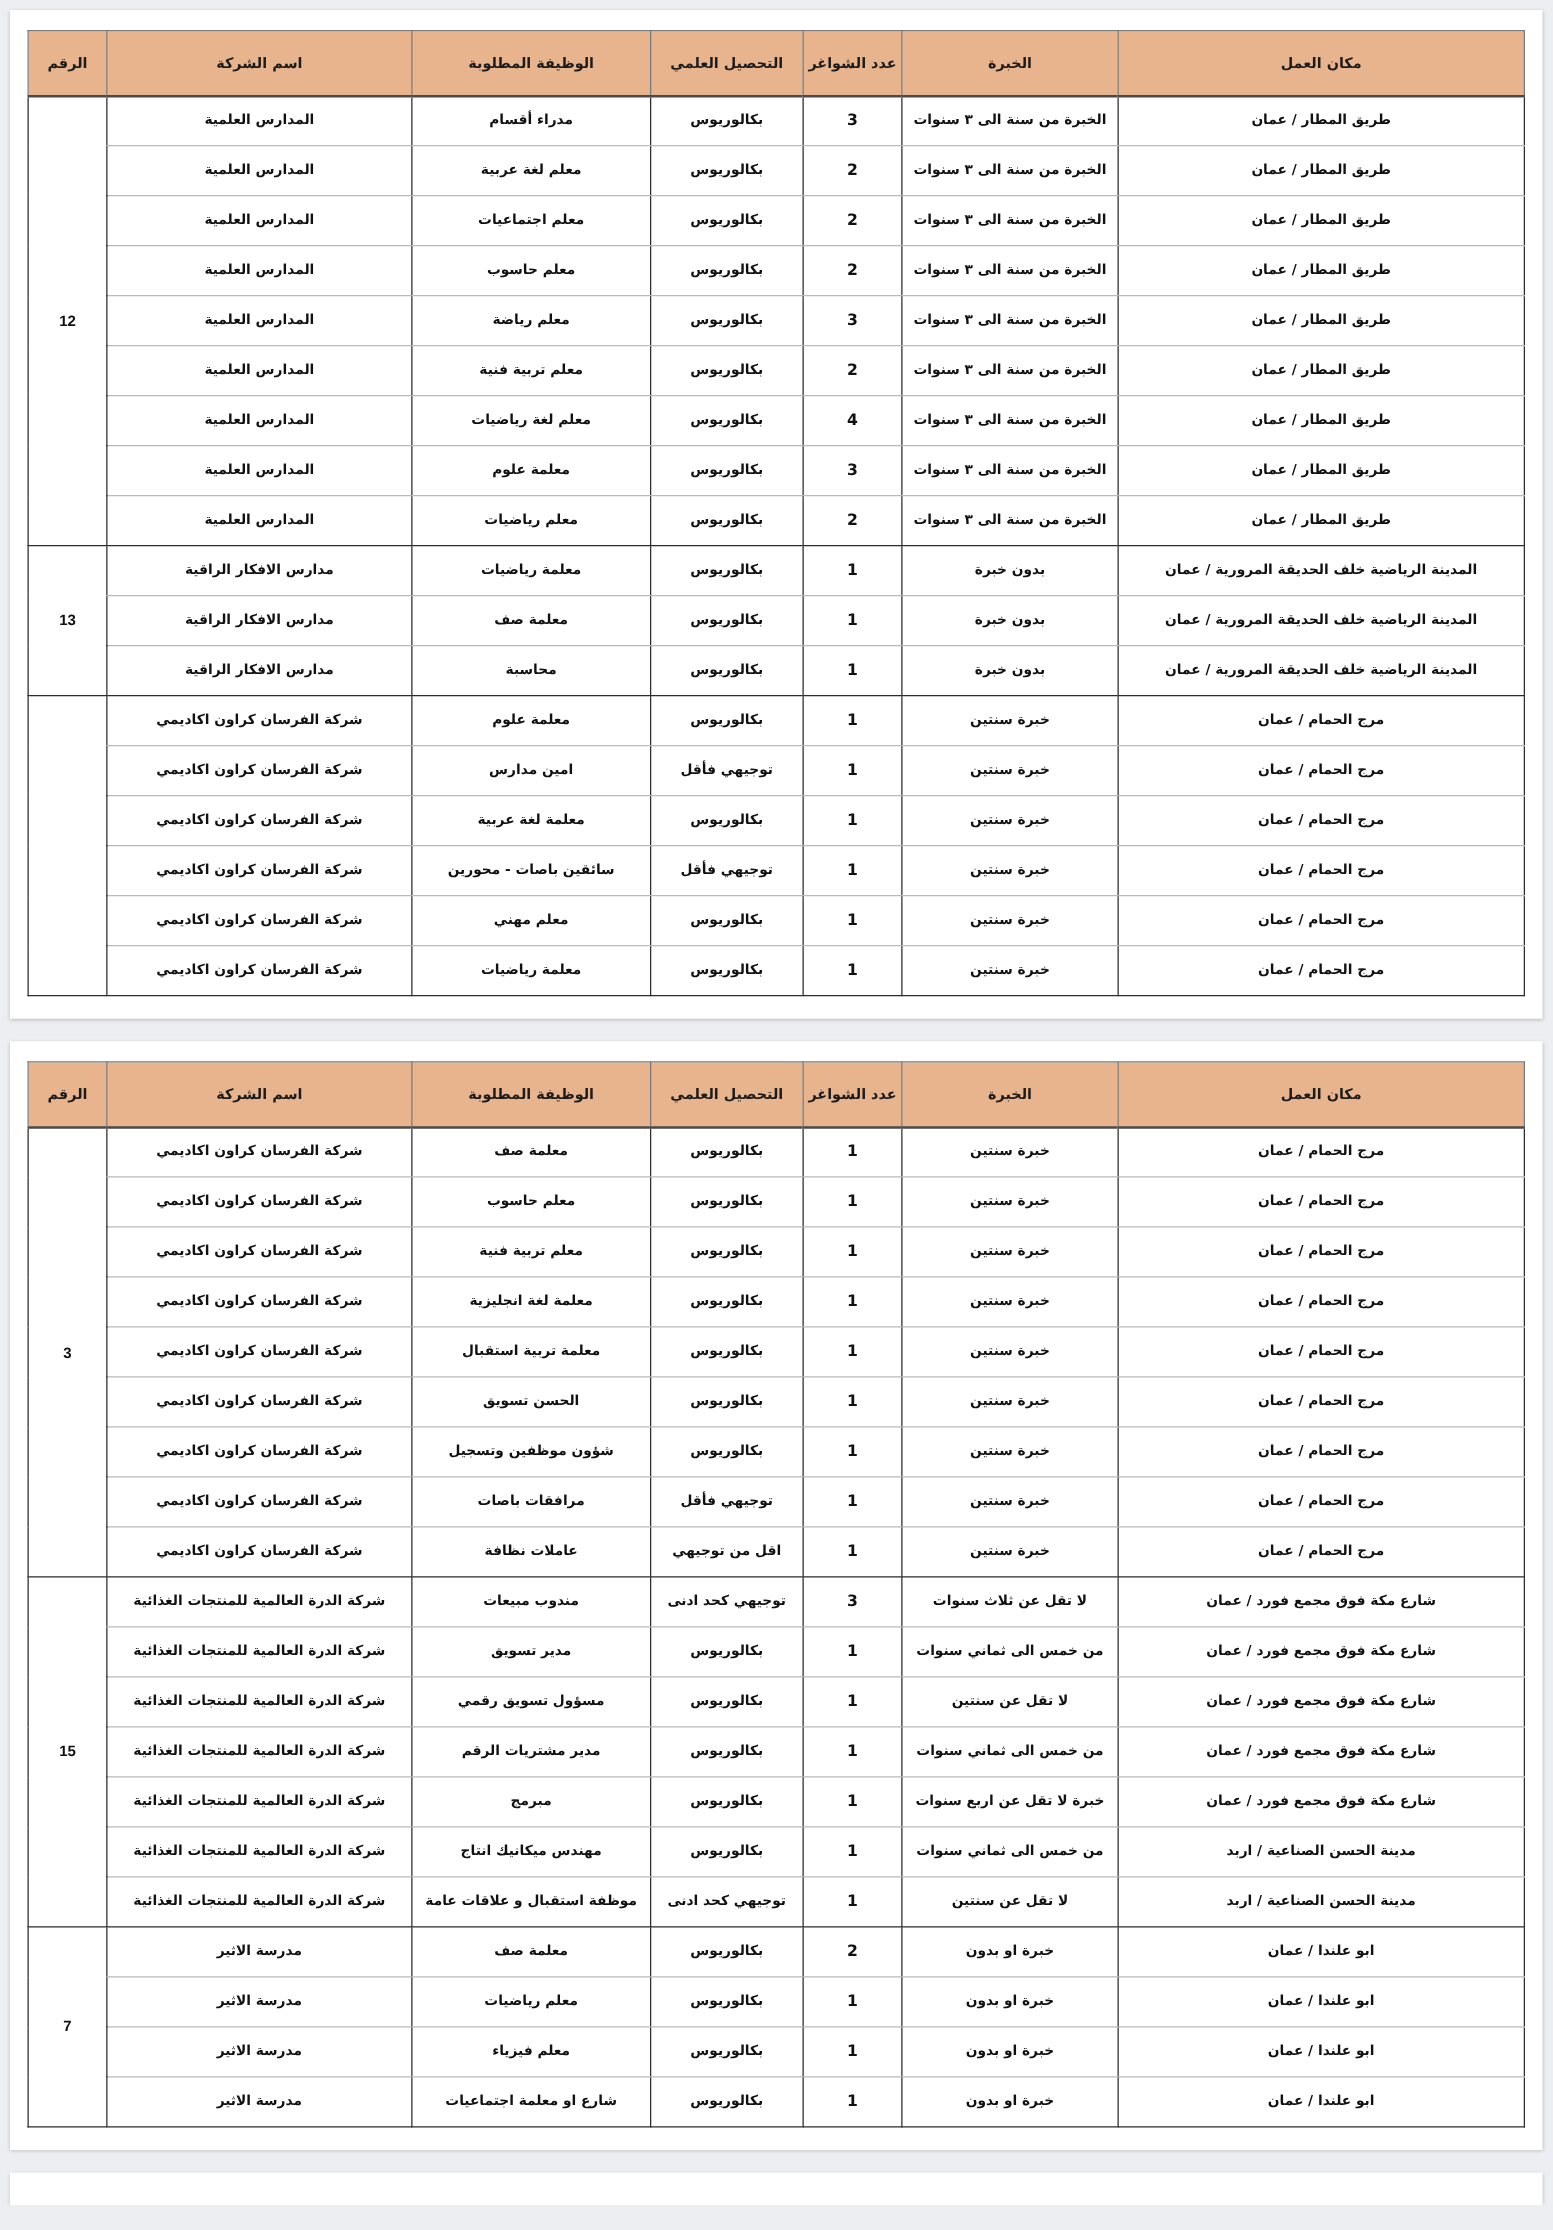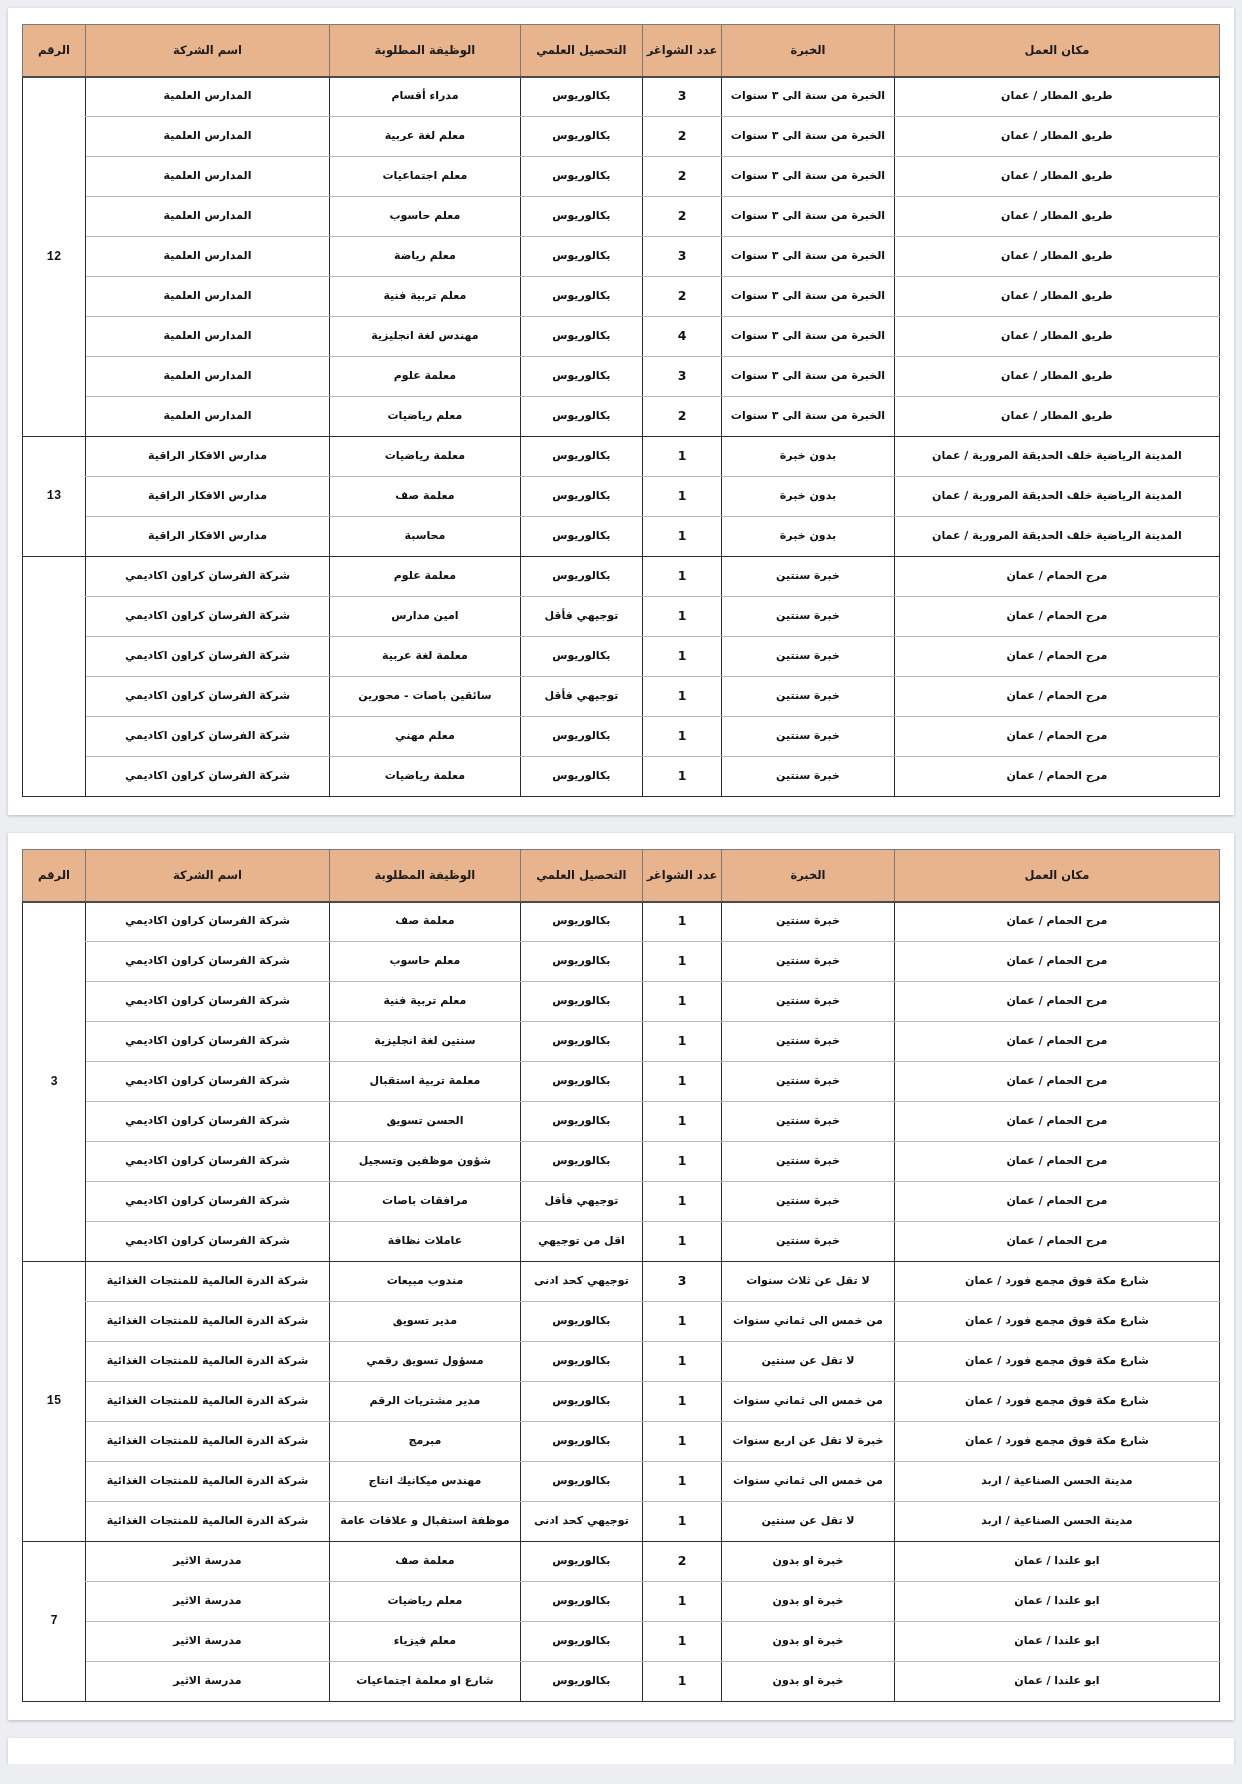--- a/index.html
+++ b/index.html
@@ -62,21 +62,21 @@
     height: 40px;
     padding: 3px 4px;
     background: #ffffff;
     line-height: 1.35;
     white-space: nowrap;
     overflow: hidden;
   }
   table.vac td.num {
     border: 1px solid #2b2b2b;
     font-size: 12px;
-    font-family: Liberation Mono, monospace;
+    font-family: Liberation Sans, sans-serif;
   }
   table.vac tr.grp-start td { border-top: 1.5px solid #2b2b2b; }
   table.vac tr.grp-end td   { border-bottom: 1.5px solid #2b2b2b; }
   table.vac tr:last-child td { border-bottom: 1.5px solid #2b2b2b; }
   table.vac td.cnt {
     font-family: "DejaVu Sans", "Liberation Sans", sans-serif;
     font-size: 12.5px;
   }
   .bottom-strip {
     height: 26px;
@@ -160,21 +160,21 @@
               <td class="cnt">2</td>
               <td>بكالوريوس</td>
               <td>معلم تربية فنية</td>
               <td>المدارس العلمية</td>
             </tr>
             <tr>
               <td>طريق المطار / عمان</td>
               <td>الخبرة من سنة الى ٣ سنوات</td>
               <td class="cnt">4</td>
               <td>بكالوريوس</td>
-              <td>مهندس لغة انجليزية</td>
+              <td>معلم لغة رياضيات</td>
               <td>المدارس العلمية</td>
             </tr>
             <tr>
               <td>طريق المطار / عمان</td>
               <td>الخبرة من سنة الى ٣ سنوات</td>
               <td class="cnt">3</td>
               <td>بكالوريوس</td>
               <td>معلمة علوم</td>
               <td>المدارس العلمية</td>
             </tr>
@@ -311,21 +311,21 @@
               <td class="cnt">1</td>
               <td>بكالوريوس</td>
               <td>معلم تربية فنية</td>
               <td>شركة الفرسان كراون اكاديمي</td>
             </tr>
             <tr>
               <td>مرج الحمام / عمان</td>
               <td>خبرة سنتين</td>
               <td class="cnt">1</td>
               <td>بكالوريوس</td>
-              <td>سنتين لغة انجليزية</td>
+              <td>معلمة لغة انجليزية</td>
               <td>شركة الفرسان كراون اكاديمي</td>
             </tr>
             <tr>
               <td>مرج الحمام / عمان</td>
               <td>خبرة سنتين</td>
               <td class="cnt">1</td>
               <td>بكالوريوس</td>
               <td>معلمة تربية استقبال</td>
               <td>شركة الفرسان كراون اكاديمي</td>
             </tr>

